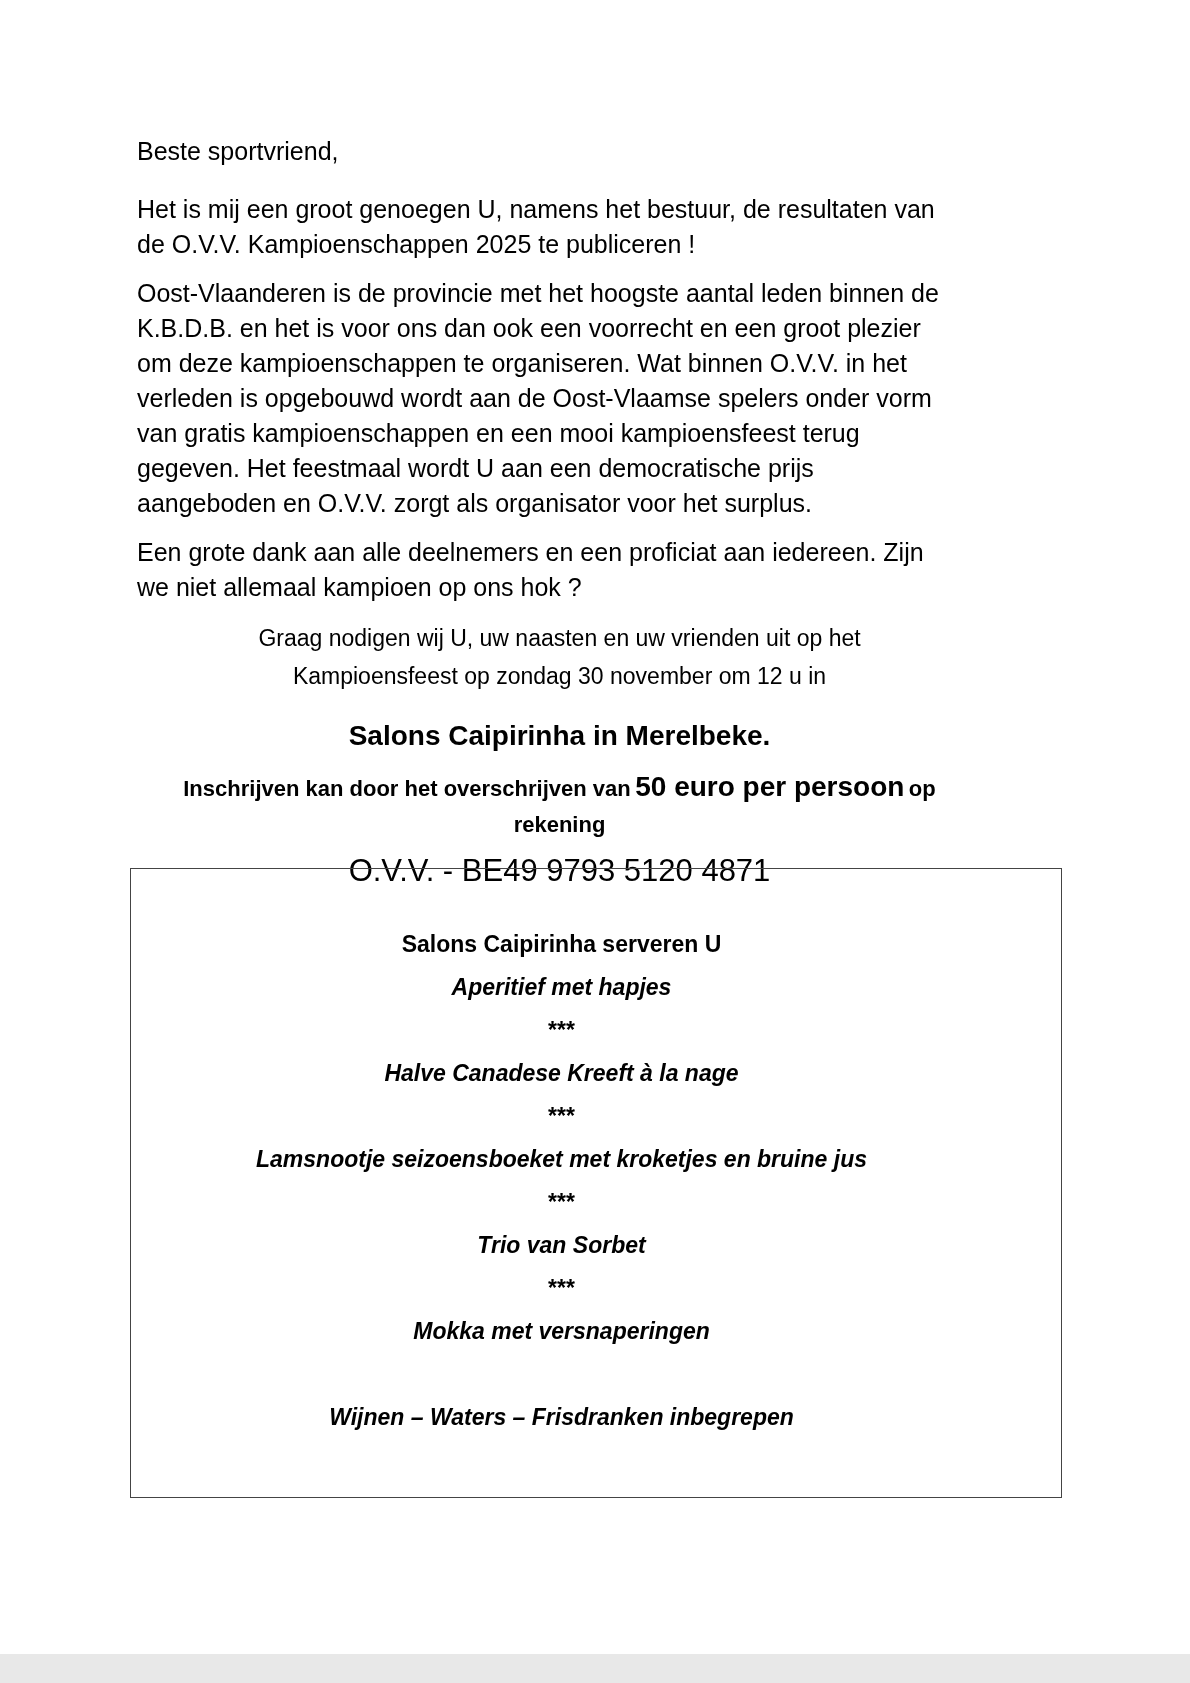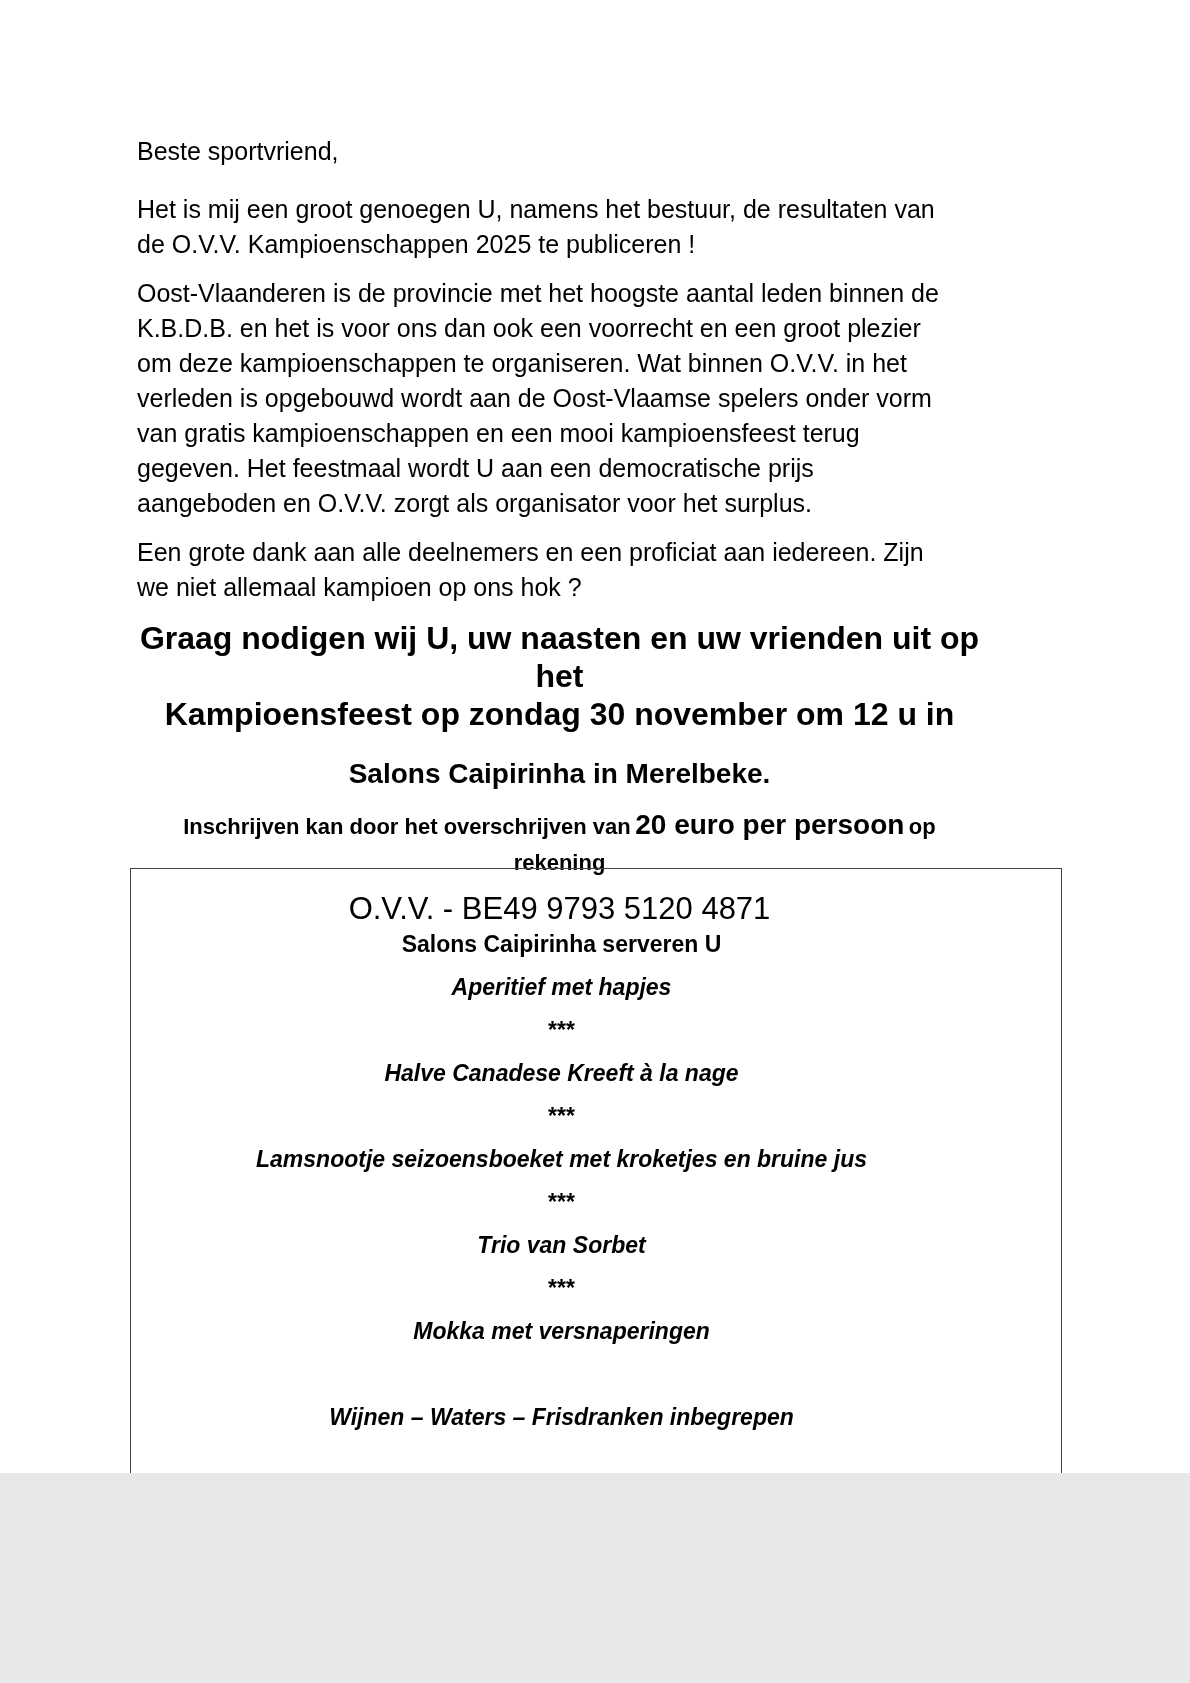--- a/index.html
+++ b/index.html
@@ -3,21 +3,21 @@
 <meta charset="utf-8">
 <style>
   html, body {
     margin: 0;
     padding: 0;
     background: #e8e8e8;
   }
   .page {
     position: relative;
     width: 1190px;
-    height: 1473px;
+    height: 1654px;
     background: #ffffff;
     font-family: "Liberation Sans", sans-serif;
     color: #000000;
     overflow: hidden;
     margin: 0 auto;
   }
   .content {
     position: absolute;
     left: 137px;
     top: 134px;
@@ -27,23 +27,23 @@
     font-size: 25px;
     line-height: 35px;
     margin: 0 0 14px 0;
     white-space: pre-line;
   }
   .greeting {
     margin-bottom: 23px;
   }
   .invitation {
     margin: 4px 0 0 0;
-    font-size: 32px;
+    font-size: 23px;
     line-height: 38px;
-    font-weight: bold;
+    font-weight: normal;
     text-align: center;
     white-space: pre-line;
   }
   .venue {
     margin: 24px 0 0 0;
     font-size: 28px;
     line-height: 34px;
     font-weight: bold;
     text-align: center;
   }
@@ -112,21 +112,21 @@
     <p class="para">Een grote dank aan alle deelnemers en een proficiat aan iedereen. Zijn
 we niet allemaal kampioen op ons hok ?</p>
 
     <div class="invitation">Graag nodigen wij U, uw naasten en uw vrienden uit op het
 Kampioensfeest op zondag 30 november om 12 u in</div>
 
     <div class="venue">Salons Caipirinha in Merelbeke.</div>
 
     <div class="payline">
       <span class="pay-small">Inschrijven kan door het overschrijven van</span>
-      <span class="pay-large">20 euro per persoon</span>
+      <span class="pay-large">50 euro per persoon</span>
       <span class="pay-small">op rekening</span>
     </div>
 
     <div class="account">O.V.V. - BE49 9793 5120 4871</div>
 
   </div>
 
   <div class="menu-box">
     <div class="menu-inner">
       <p class="menu-title">Salons Caipirinha serveren U</p>

